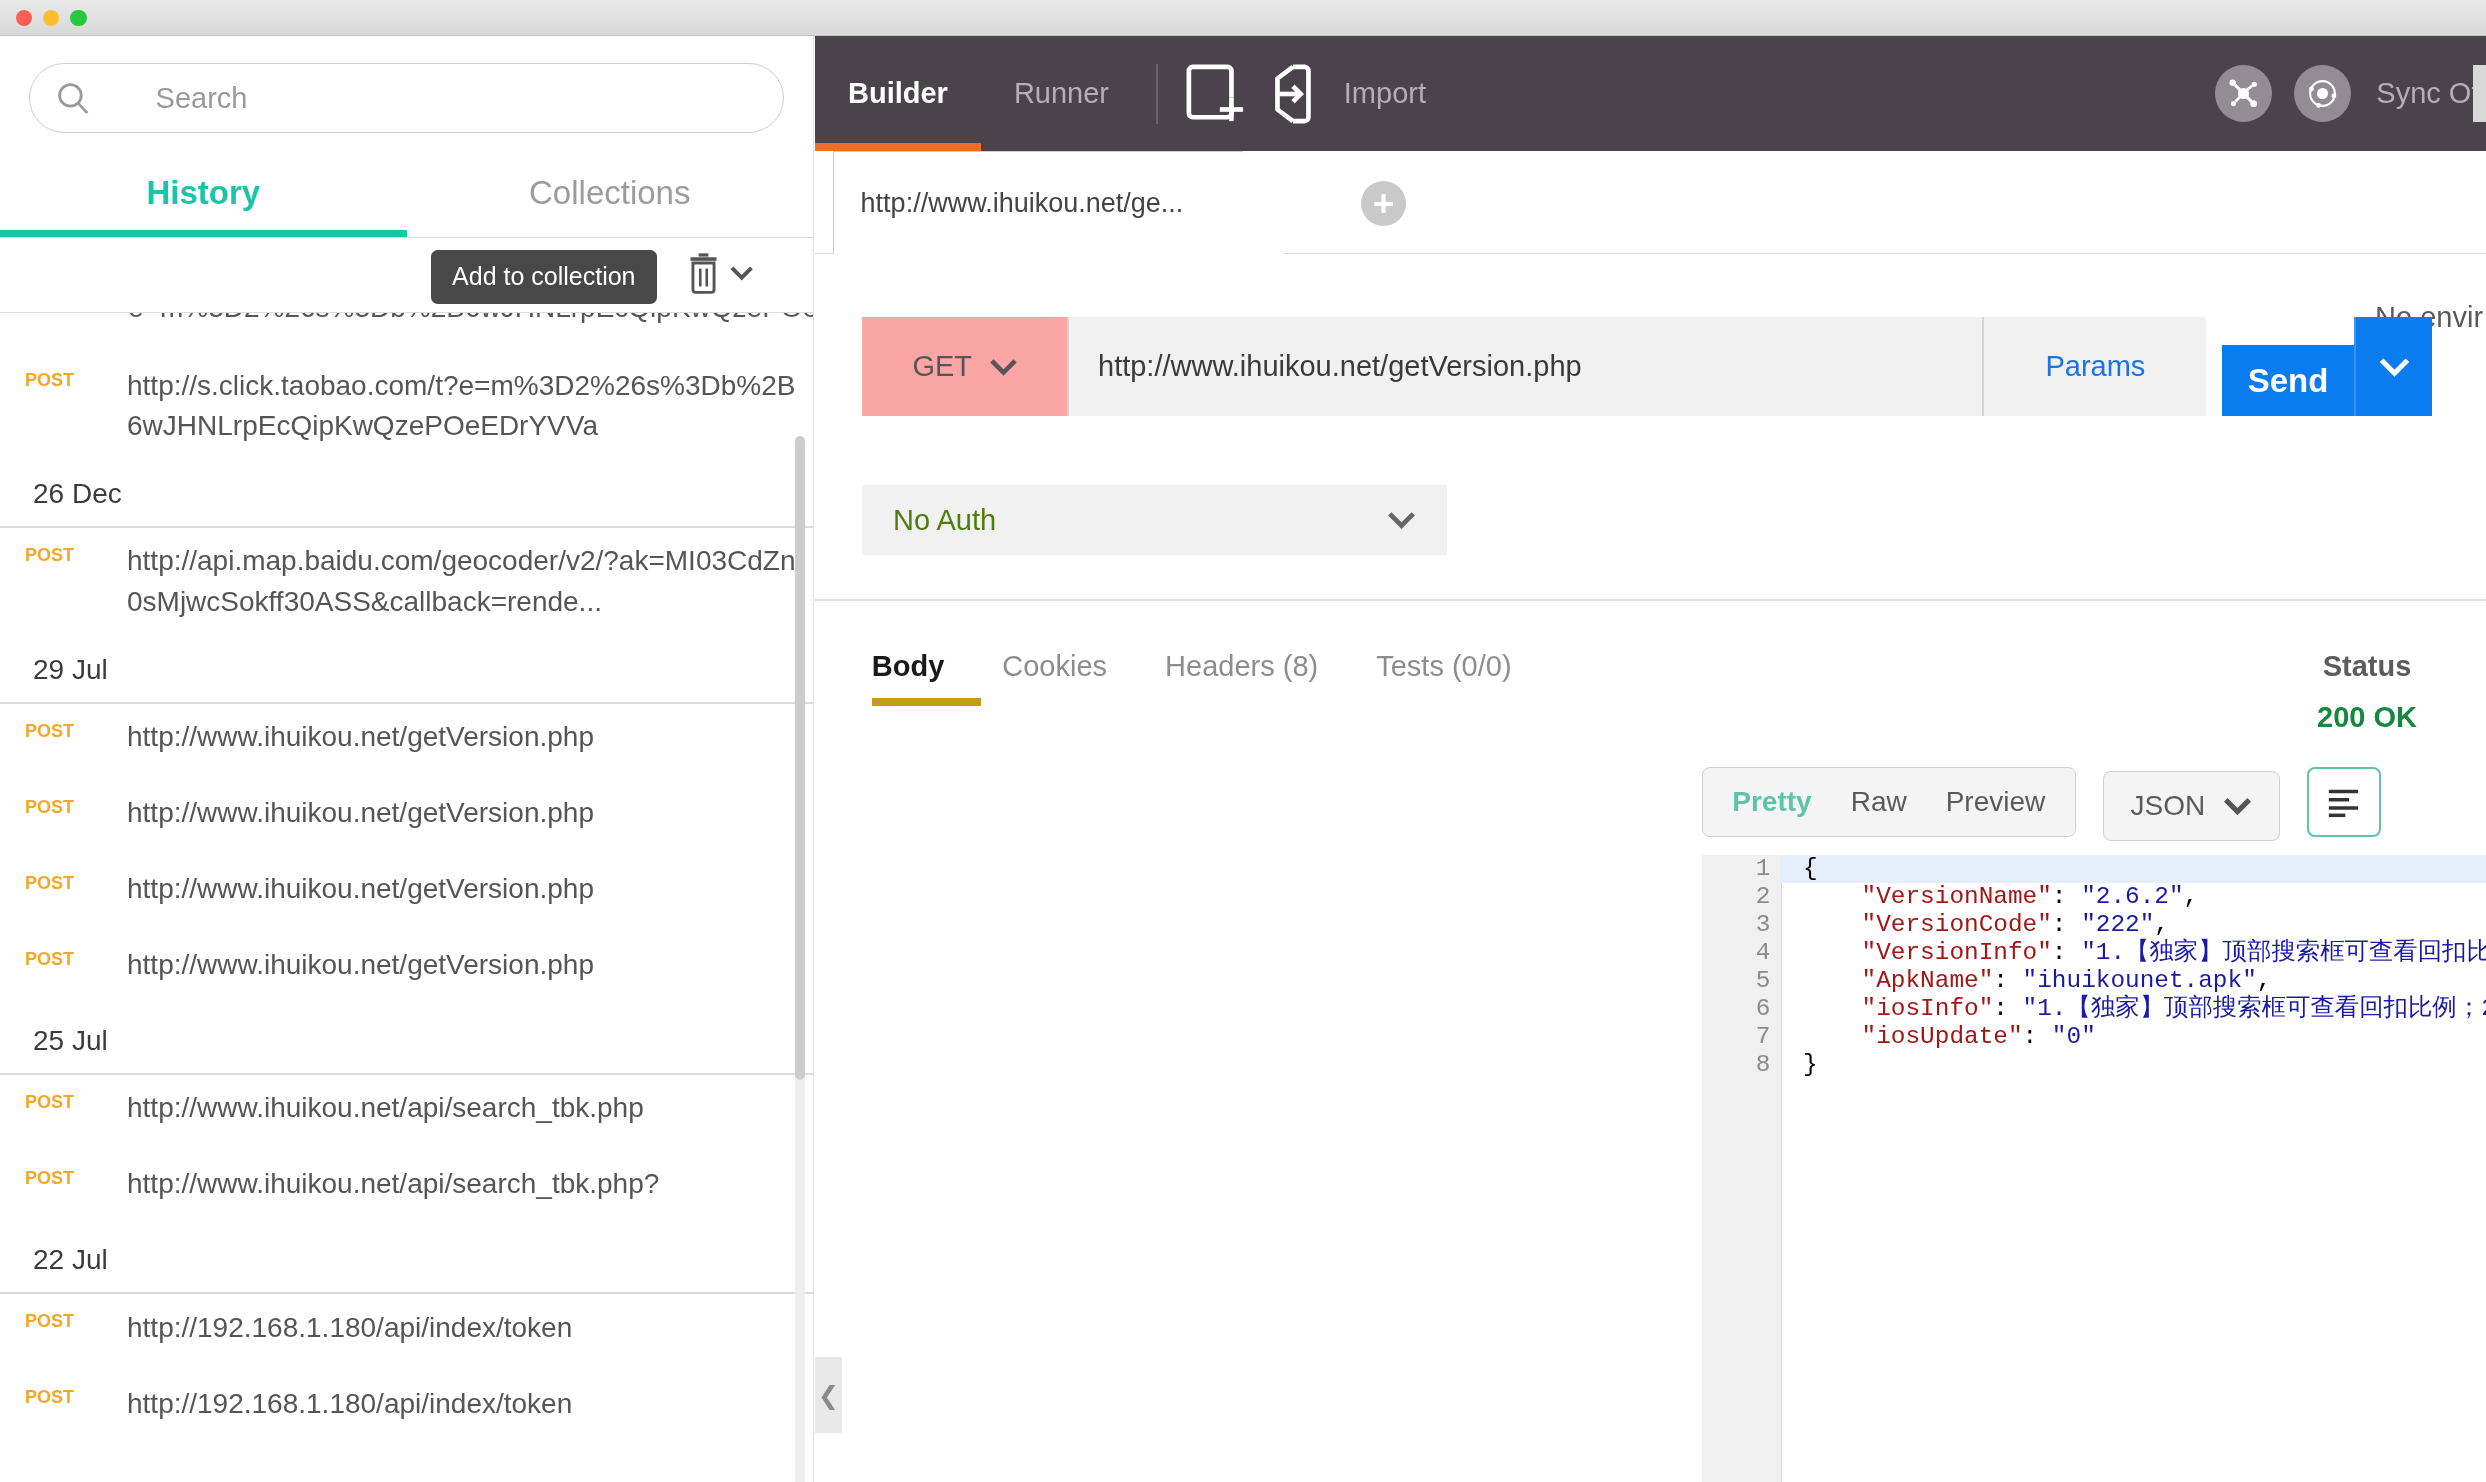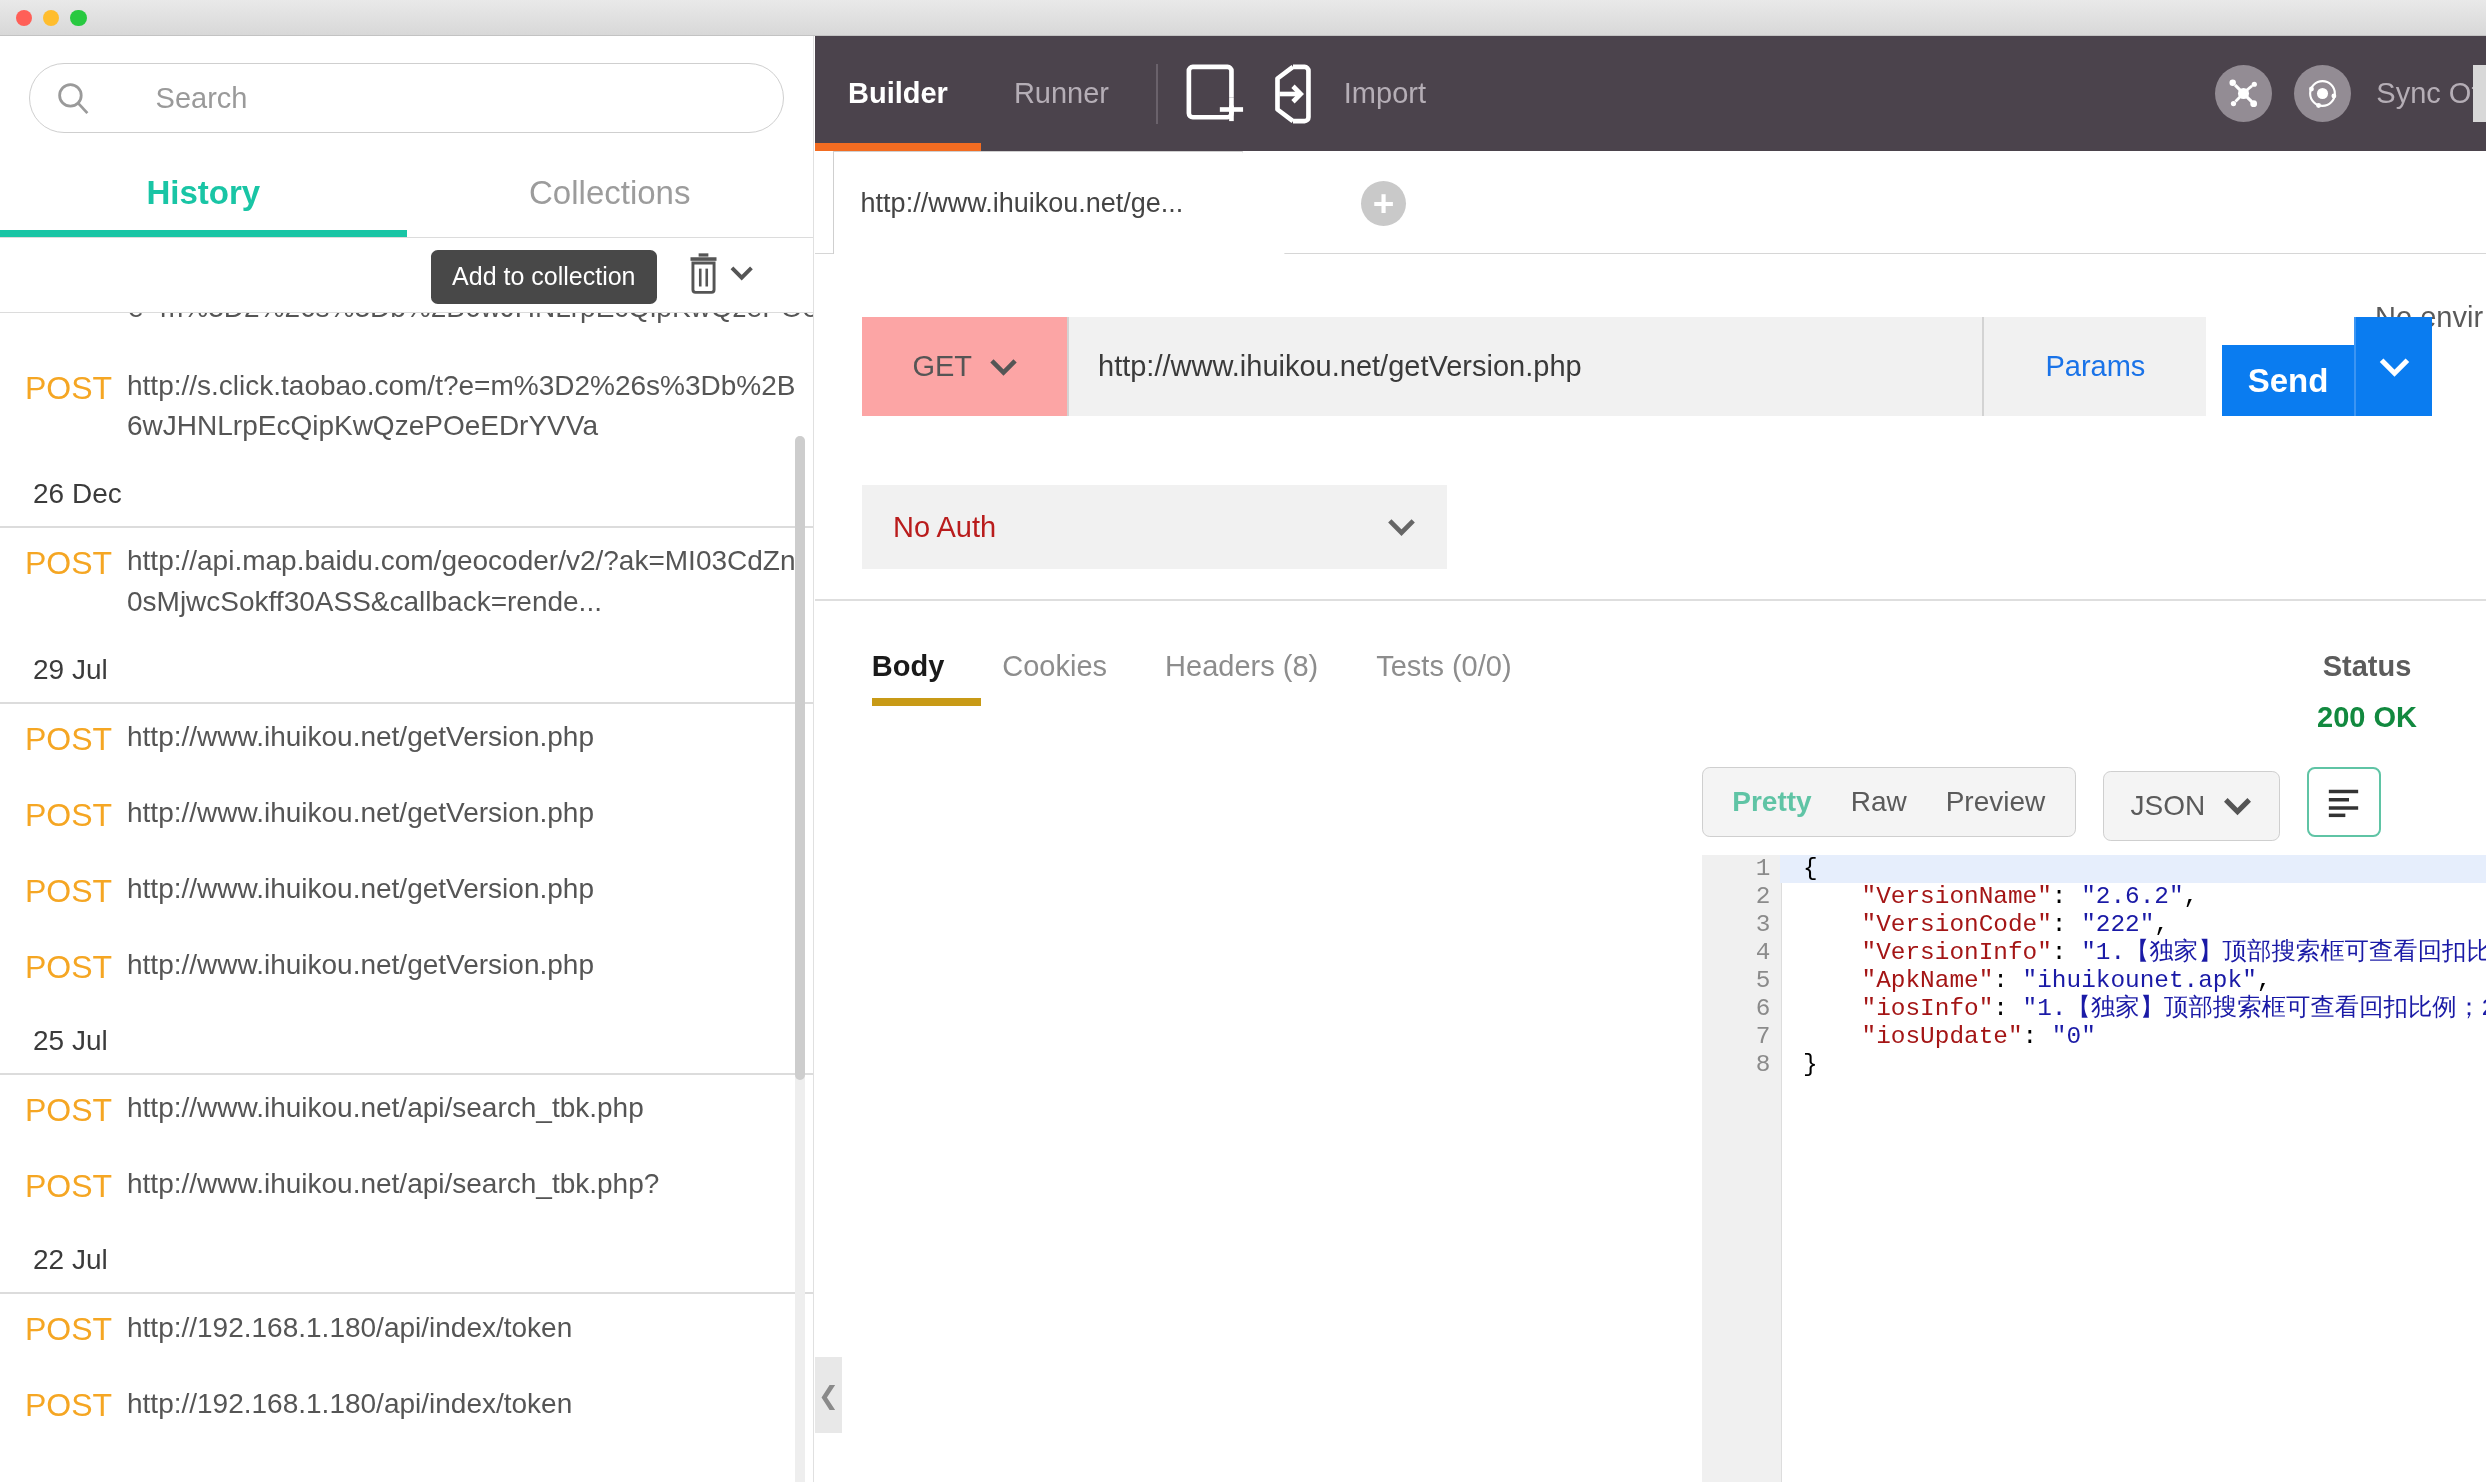--- a/index.html
+++ b/index.html
@@ -77,22 +77,22 @@
   }
   .hist-clip .clip-text {
     position: absolute; left: 128px; top: -21.5px;
     font-size: 28px; color: #555; white-space: nowrap;
   }
   .hist-item {
     display: flex; align-items: flex-start; padding: 13.7px 9.8px 13.7px 25px;
     cursor: pointer; min-height: 76px;
   }
   .hist-method {
-    width: 102px; flex: none; color: #f5a623; font-size: 32px;
-    font-weight: normal; padding-top: 3.9px;
+    width: 102px; flex: none; color: #f5a623; font-size: 18px;
+    font-weight: bold; padding-top: 3.9px;
   }
   .hist-url {
     font-size: 28px; color: #555; line-height: 1.45;
     word-break: break-all; overflow: hidden;
   }
   .date-head {
     font-size: 28px; color: #3b3b3b; padding: 17.6px 0 15.6px 33px;
   }
   .date-rule { height: 2px; background: #dcdcdc; }
 
@@ -194,22 +194,22 @@
   .send-caret {
     width: 78px; background: #0a7cf0; border-left: 2px solid #3b95f3;
     display: flex; align-items: center; justify-content: center; cursor: pointer;
   }
 
   
   .authrow {
     position: absolute; left: 47px; top: 449px; width: 1570px; height: 117px;
   }
   .auth-select {
-    width: 585px; height: 84px; background: #f1f1f1; display: flex;
-    align-items: center; padding: 0 31px; font-size: 29px; color: #b91c1c;
+    width: 585px; height: 70px; background: #f1f1f1; display: flex;
+    align-items: center; padding: 0 31px; font-size: 29px; color: #4d7c0f;
     cursor: pointer; justify-content: space-between;
   }
   .divider-h { position: absolute; left: 0; top: 563px; width: 1672px; height: 2px; background: #dedede; }
 
   
   .resp-tabs {
     position: absolute; left: 47px; top: 614px; display: flex; align-items: flex-start; gap: 0;
   }
   .resp-tab {
     font-size: 29px; color: #8d8d8d; padding: 0 29px 23.4px 29px; cursor: pointer;

